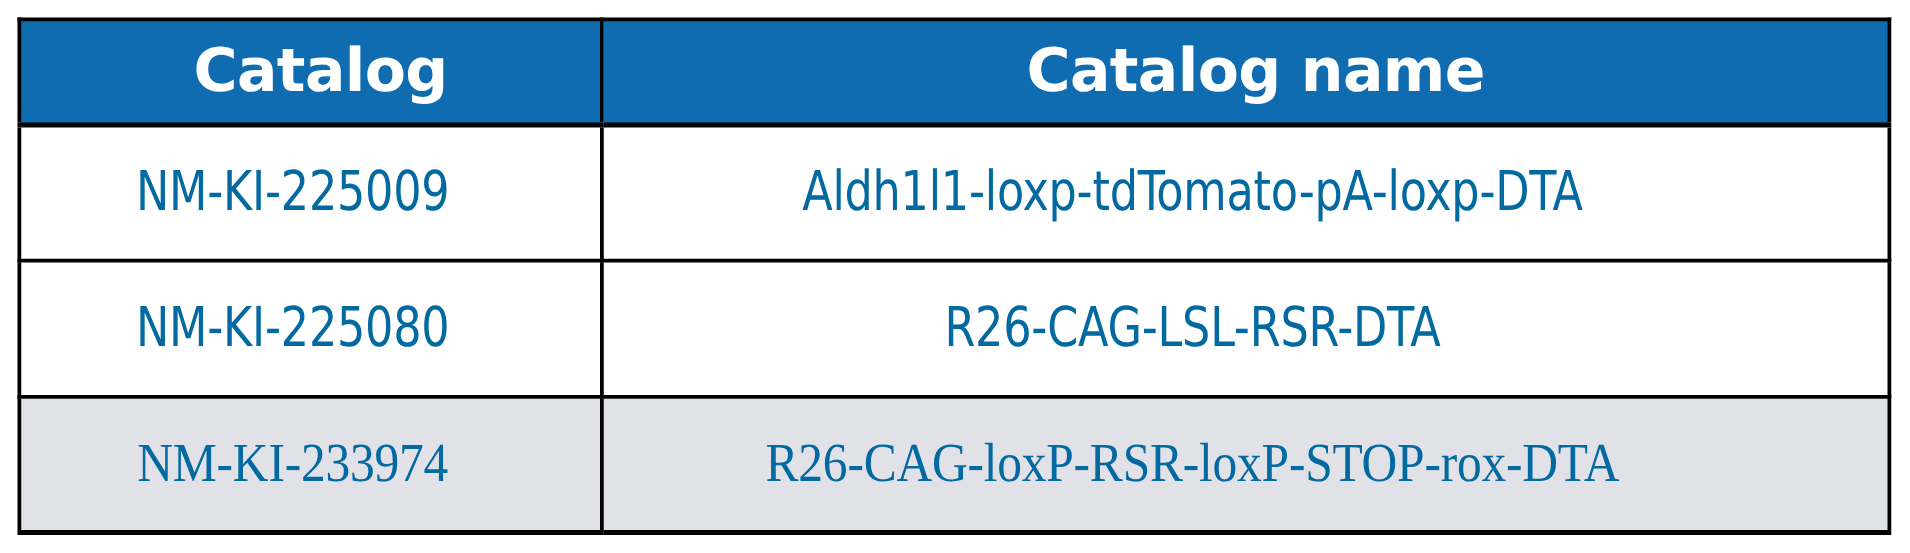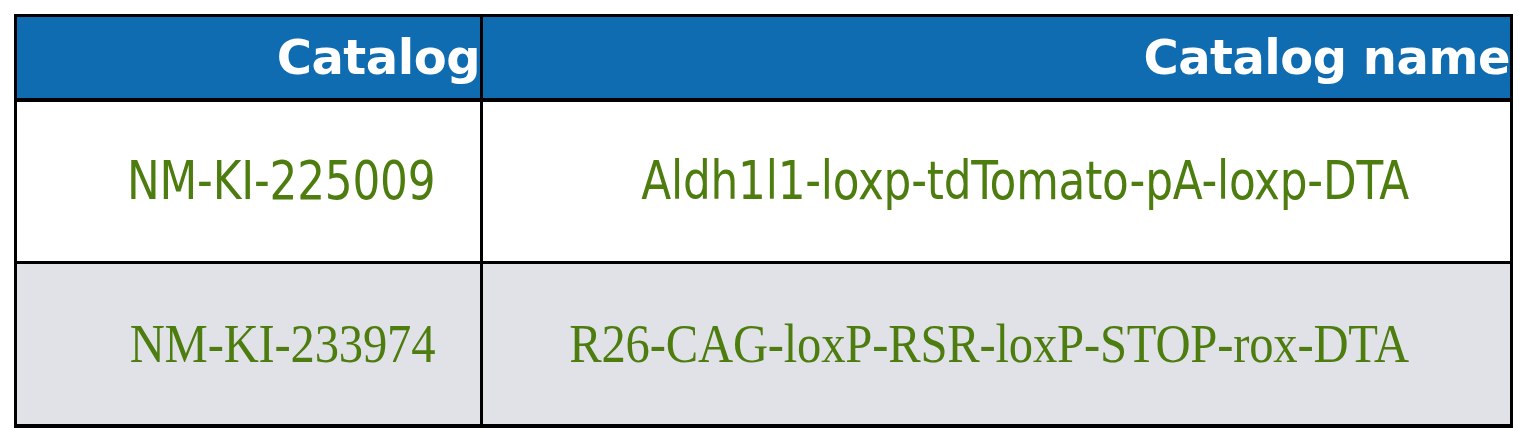--- a/index.html
+++ b/index.html
@@ -34,21 +34,21 @@
   }
 
   col.col-catalog { width: 466px; }
   col.col-strain  { width: 1030px; }
 
   table.strain-table th,
   table.strain-table td {
     border: 3px solid #000000;
     padding: 0 0 0 16px;
     vertical-align: middle;
-    text-align: right;
+    text-align: center;
     white-space: nowrap;
     overflow: hidden;
     box-sizing: border-box;
   }
 
   
   thead tr.header-row th {
     background: #0F6CB0;
     color: #ffffff;
     height: 84px;
@@ -56,24 +56,24 @@
     font-size: 48px;
     line-height: 1;
     letter-spacing: -0.5px;
     border-bottom-width: 4px;
     font-family: "DejaVu Sans", sans-serif;
   }
 
   
   tbody tr.data-row td {
     height: 83px;
-    font-size: 54px;
+    font-size: 44px;
     font-weight: normal;
     line-height: 1;
-    color: #4d7c0f;
+    color: #0369a1;
     font-family: "DejaVu Sans", sans-serif;
     font-stretch: condensed;
     letter-spacing: -0.2px;
   }
 
   tbody tr.row-odd td  { background: #ffffff; }
   tbody tr.row-even td { background: #E1E2E8; }
 
   tbody tr.data-row:last-child td {
     border-bottom-width: 4px;
@@ -107,20 +107,28 @@
     </thead>
     <tbody>
       <tr class="data-row row-odd">
         <td>
           <span class="cell-text">NM-KI-225009</span>
         </td>
         <td>
           <span class="cell-text">Aldh1l1-loxp-tdTomato-pA-loxp-DTA</span>
         </td>
       </tr>
+      <tr class="data-row row-odd">
+        <td>
+          <span class="cell-text">NM-KI-225080</span>
+        </td>
+        <td>
+          <span class="cell-text">R26-CAG-LSL-RSR-DTA</span>
+        </td>
+      </tr>
       <tr class="data-row row-even">
         <td>
           <span class="cell-text">NM-KI-233974</span>
         </td>
         <td>
           <span class="cell-text">R26-CAG-loxP-RSR-loxP-STOP-rox-DTA</span>
         </td>
       </tr>
     </tbody>
   </table>

